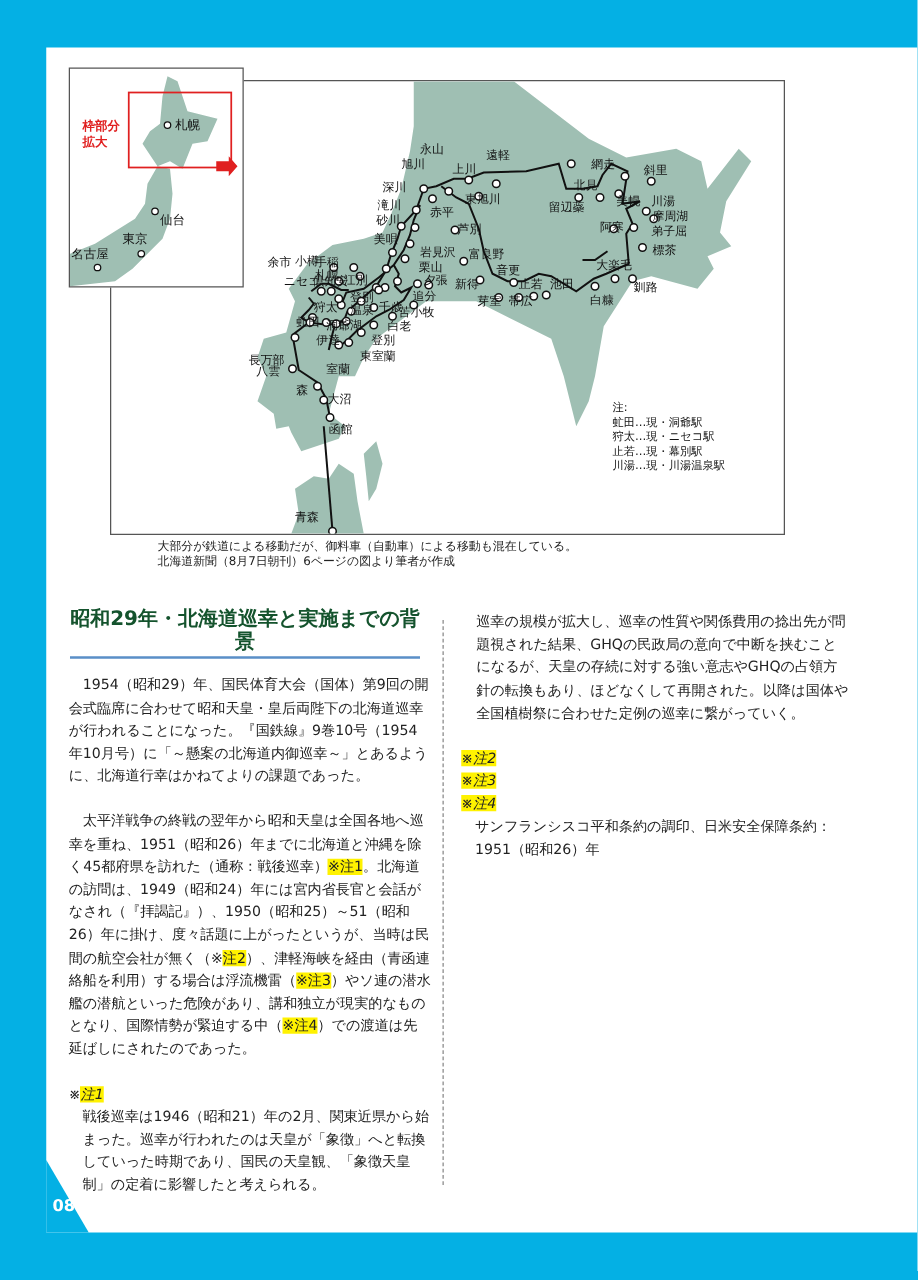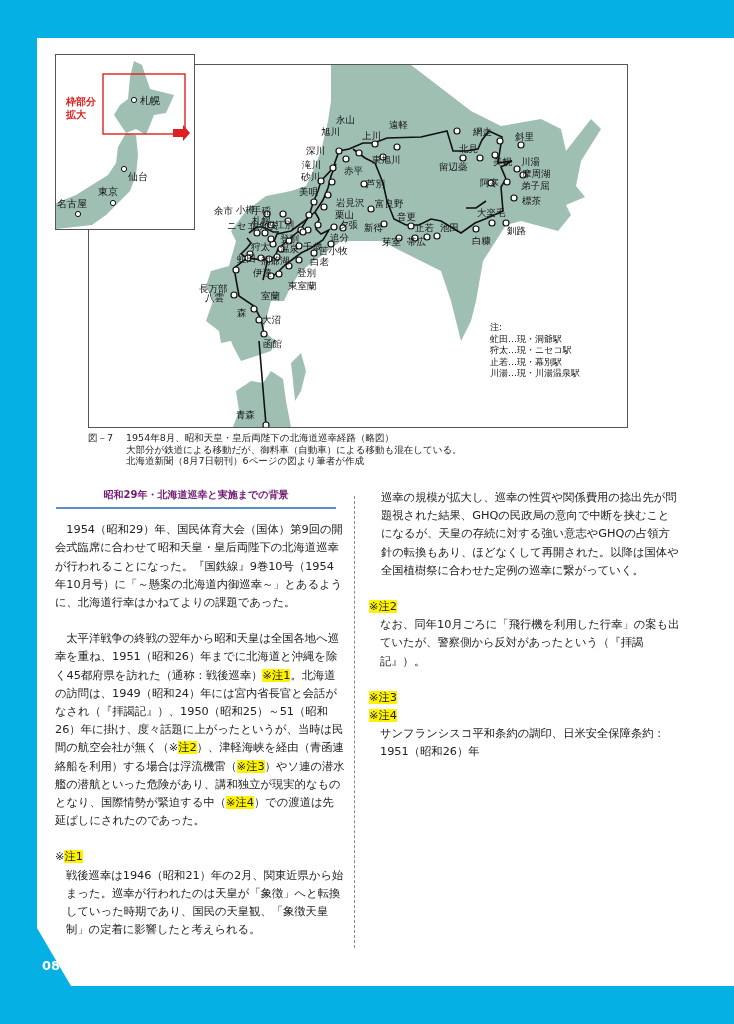--- a/index.html
+++ b/index.html
@@ -15,26 +15,26 @@
   .inset .lbl{font-size:10px;}
   .inset .red{color:#e02020;font-weight:bold;}
   .notes{position:absolute;left:490px;top:322px;font-size:9px;line-height:11.5px;color:#111;}
   .caption{position:absolute;left:88px;top:432px;font-size:9.5px;line-height:11.5px;color:#222;}
   .caption .fig{display:inline-block;width:38px;}
   .caption .ind{padding-left:38px;}
   
   .col{position:absolute;font-size:11.3px;line-height:18.2px;color:#222;}
   .col-left{left:55px;top:486px;width:290px;}
   .col-right{left:380px;top:489px;width:300px;}
-  .section-title{color:#701a75;font-size:10px;font-weight:bold;text-align:center;border-bottom:2px solid #5a8fc7;padding-bottom:3px;margin-bottom:12px;width:280px;margin-left:1px;}
+  .section-title{color:#14532d;font-size:16px;font-weight:bold;text-align:center;border-bottom:2px solid #5a8fc7;padding-bottom:3px;margin-bottom:12px;width:280px;margin-left:1px;}
   p{margin:0;}
   .para{margin-bottom:18px;}
   .indent{text-indent:1em;}
   .hl{background:#fff200;}
-  .note-head{margin:0;}
+  .note-head{margin:0;font-style:italic;}
   .note-body{padding-left:11px;}
   .divider{position:absolute;left:354px;top:496px;height:452px;border-left:1px dashed #888;}
 </style>
 </head>
 <body>
 
 <div class="page"></div>
 <div class="corner-cut"></div>
 <div class="page-num">08</div>
 
@@ -216,35 +216,33 @@
   </svg>
   <span class="lbl red" style="left:10px;top:42px">枠部分</span>
   <span class="lbl red" style="left:10px;top:55px">拡大</span>
   <span class="lbl" style="left:84px;top:41px">札幌</span>
   <span class="lbl" style="left:72px;top:117px">仙台</span>
   <span class="lbl" style="left:42px;top:132px">東京</span>
   <span class="lbl" style="left:1px;top:144px">名古屋</span>
 </div>
 
 <div class="caption">
-  <div><span class="fig">図－7</span><span>1954年8月、昭和天皇・皇后両陛下の北海道巡幸経路（略図）</span></div>
   <div class="ind">大部分が鉄道による移動だが、御料車（自動車）による移動も混在している。</div>
   <div class="ind">北海道新聞（8月7日朝刊）6ページの図より筆者が作成</div>
 </div>
 
 <div class="col col-left">
   <div class="section-title">昭和29年・北海道巡幸と実施までの背景</div>
   <p class="para indent">1954（昭和29）年、国民体育大会（国体）第9回の開会式臨席に合わせて昭和天皇・皇后両陛下の北海道巡幸が行われることになった。『国鉄線』9巻10号（1954年10月号）に「～懸案の北海道内御巡幸～」とあるように、北海道行幸はかねてよりの課題であった。</p>
   <p class="para indent"><span>太平洋戦争の終戦の翌年から昭和天皇は全国各地へ巡幸を重ね、1951（昭和26）年までに北海道と沖縄を除く45都府県を訪れた（通称：戦後巡幸）</span><span class="hl">※注1</span><span>。北海道の訪問は、1949（昭和24）年には宮内省長官と会話がなされ（『拝謁記』）、1950（昭和25）～51（昭和26）年に掛け、度々話題に上がったというが、当時は民間の航空会社が無く（※</span><span class="hl">注2</span><span>）、津軽海峡を経由（青函連絡船を利用）する場合は浮流機雷（</span><span class="hl">※注3</span><span>）やソ連の潜水艦の潜航といった危険があり、講和独立が現実的なものとなり、国際情勢が緊迫する中（</span><span class="hl">※注4</span><span>）での渡道は先延ばしにされたのであった。</span></p>
   <p class="note-head"><span>※</span><span class="hl">注1</span></p>
   <p class="note-body">戦後巡幸は1946（昭和21）年の2月、関東近県から始まった。巡幸が行われたのは天皇が「象徴」へと転換していった時期であり、国民の天皇観、「象徴天皇制」の定着に影響したと考えられる。</p>
 </div>
 
 <div class="divider"></div>
 
 <div class="col col-right">
   <p class="para" style="padding-left:1px">巡幸の規模が拡大し、巡幸の性質や関係費用の捻出先が問題視された結果、GHQの民政局の意向で中断を挟むことになるが、天皇の存続に対する強い意志やGHQの占領方針の転換もあり、ほどなくして再開された。以降は国体や全国植樹祭に合わせた定例の巡幸に繋がっていく。</p>
   <p class="note-head" style="margin-left:-11px"><span class="hl">※注2</span></p>
-  <p class="para">なお、同年10月ごろに「飛行機を利用した行幸」の案も出ていたが、警察側から反対があったという（『拝謁記』）。</p>
   <p class="note-head" style="margin-left:-11px"><span class="hl">※注3</span></p>
   <p class="note-head" style="margin-left:-11px"><span class="hl">※注4</span></p>
   <p>サンフランシスコ平和条約の調印、日米安全保障条約：1951（昭和26）年</p>
 </div>
 
 </body></html>

